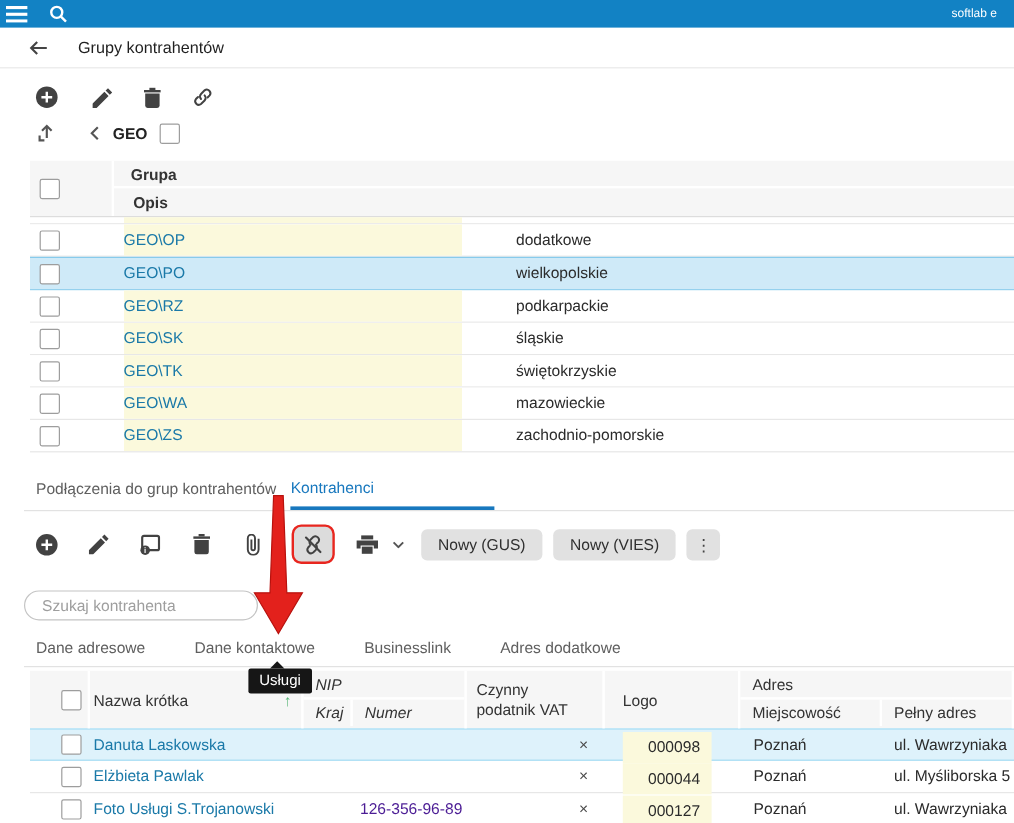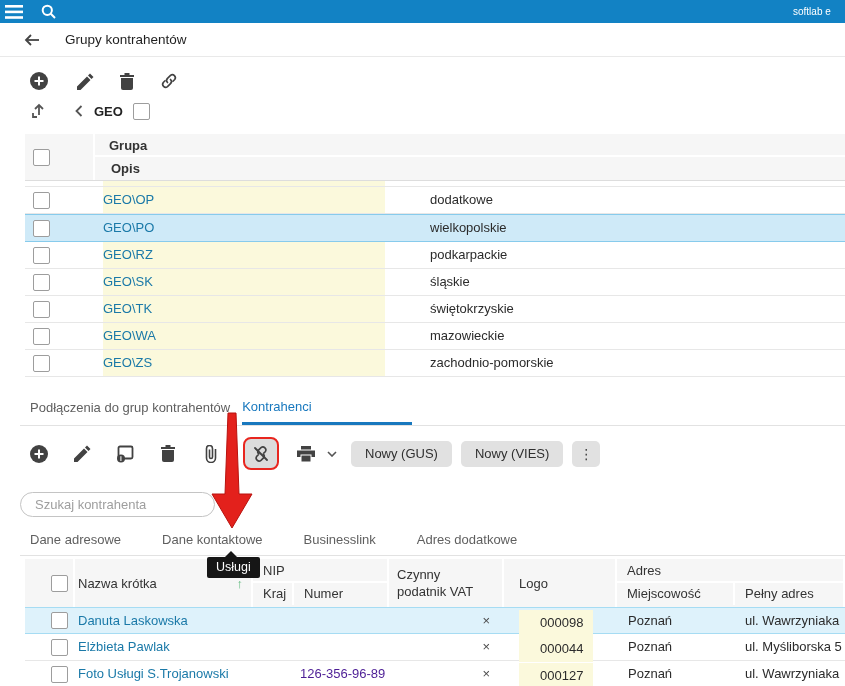--- a/index.html
+++ b/index.html
@@ -349,21 +349,21 @@
 
   <div class="ktable">
     <div class="khead">
       <div class="kcb">
           <div class="cb"></div>
         </div>
       <div class="kname">
         <span>Nazwa krótka</span>
         <span class="sort">↑</span>
       </div>
-      <div class="kgroup" style="width:136px;">
+      <div class="kgroup" style="width:136px;font-style:italic;">
         <div class="g-top">NIP</div>
         <div class="g-bottom">
           <div class="g-cell" style="width:41px;">Kraj</div>
           <div class="g-cell" style="flex:1;">Numer</div>
         </div>
       </div>
       <div class="kvat">
         <div>Czynny</div>
         <div>podatnik VAT</div>
       </div>

